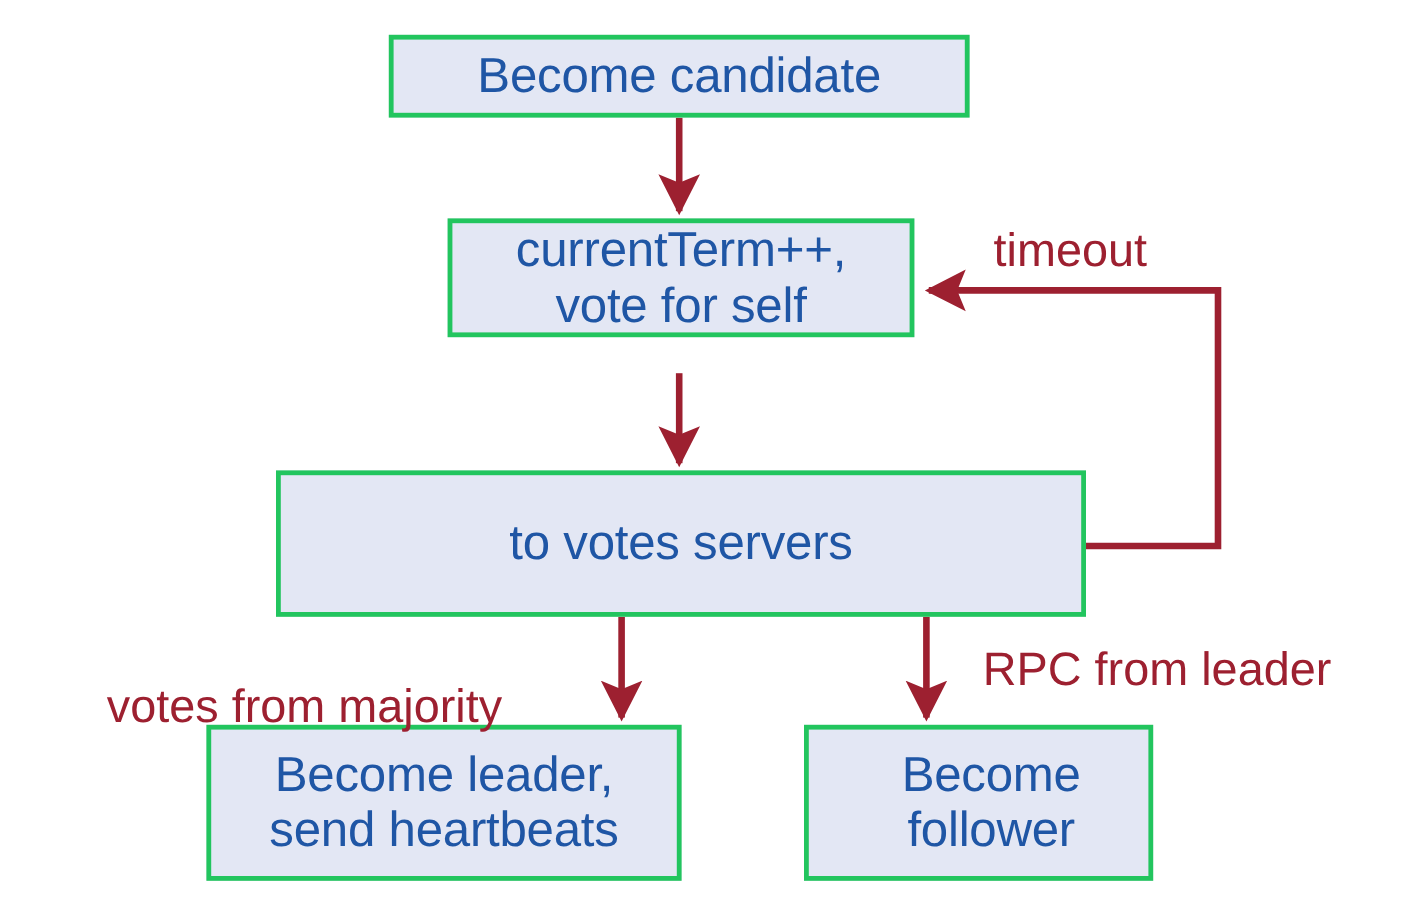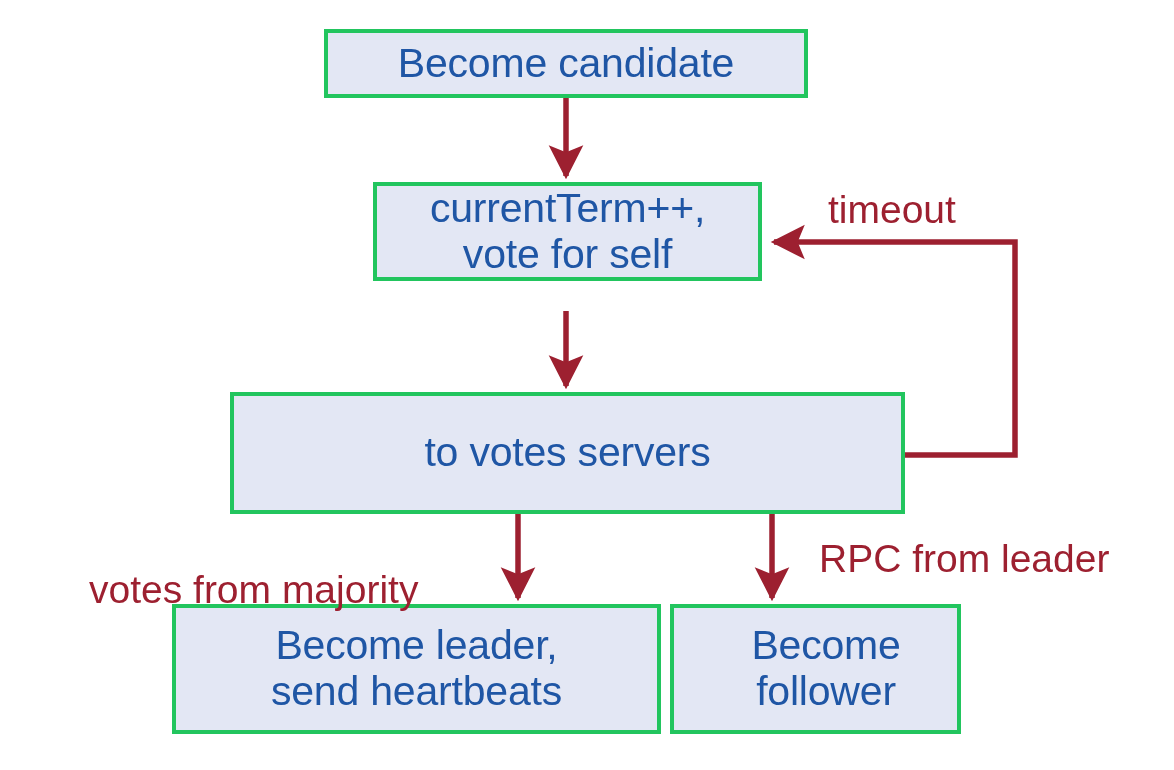--- a/index.html
+++ b/index.html
@@ -47,21 +47,21 @@
     font-family: Liberation Sans, sans-serif;
     font-size: 39px;
     line-height: 1;
     white-space: nowrap;
   }
 
   
   #node-become-candidate { left: 324px;  top: 29px;  width: 484px; height: 69px;  }
   #node-current-term     { left: 373px;  top: 182px; width: 389px; height: 99px; }
   #node-send-rpcs        { left: 230px;  top: 392px; width: 675px; height: 122px; }
-  #node-become-leader    { left: 172px;  top: 604px; width: 489px; height: 130px; }
+  #node-become-leader    { left: 172px;  top: 604px; width: 396px; height: 130px; }
   #node-become-follower  { left: 670px;  top: 604px; width: 291px; height: 130px; padding-left: 21px; }
 
   
   #label-timeout        { left: 828px; top: 190px; }
   #label-votes-majority { left: 89px;  top: 539px; margin-top: 31px; }
   #label-rpc-leader     { left: 819px; top: 539px; }
 </style>
 </head>
 <body>
 

